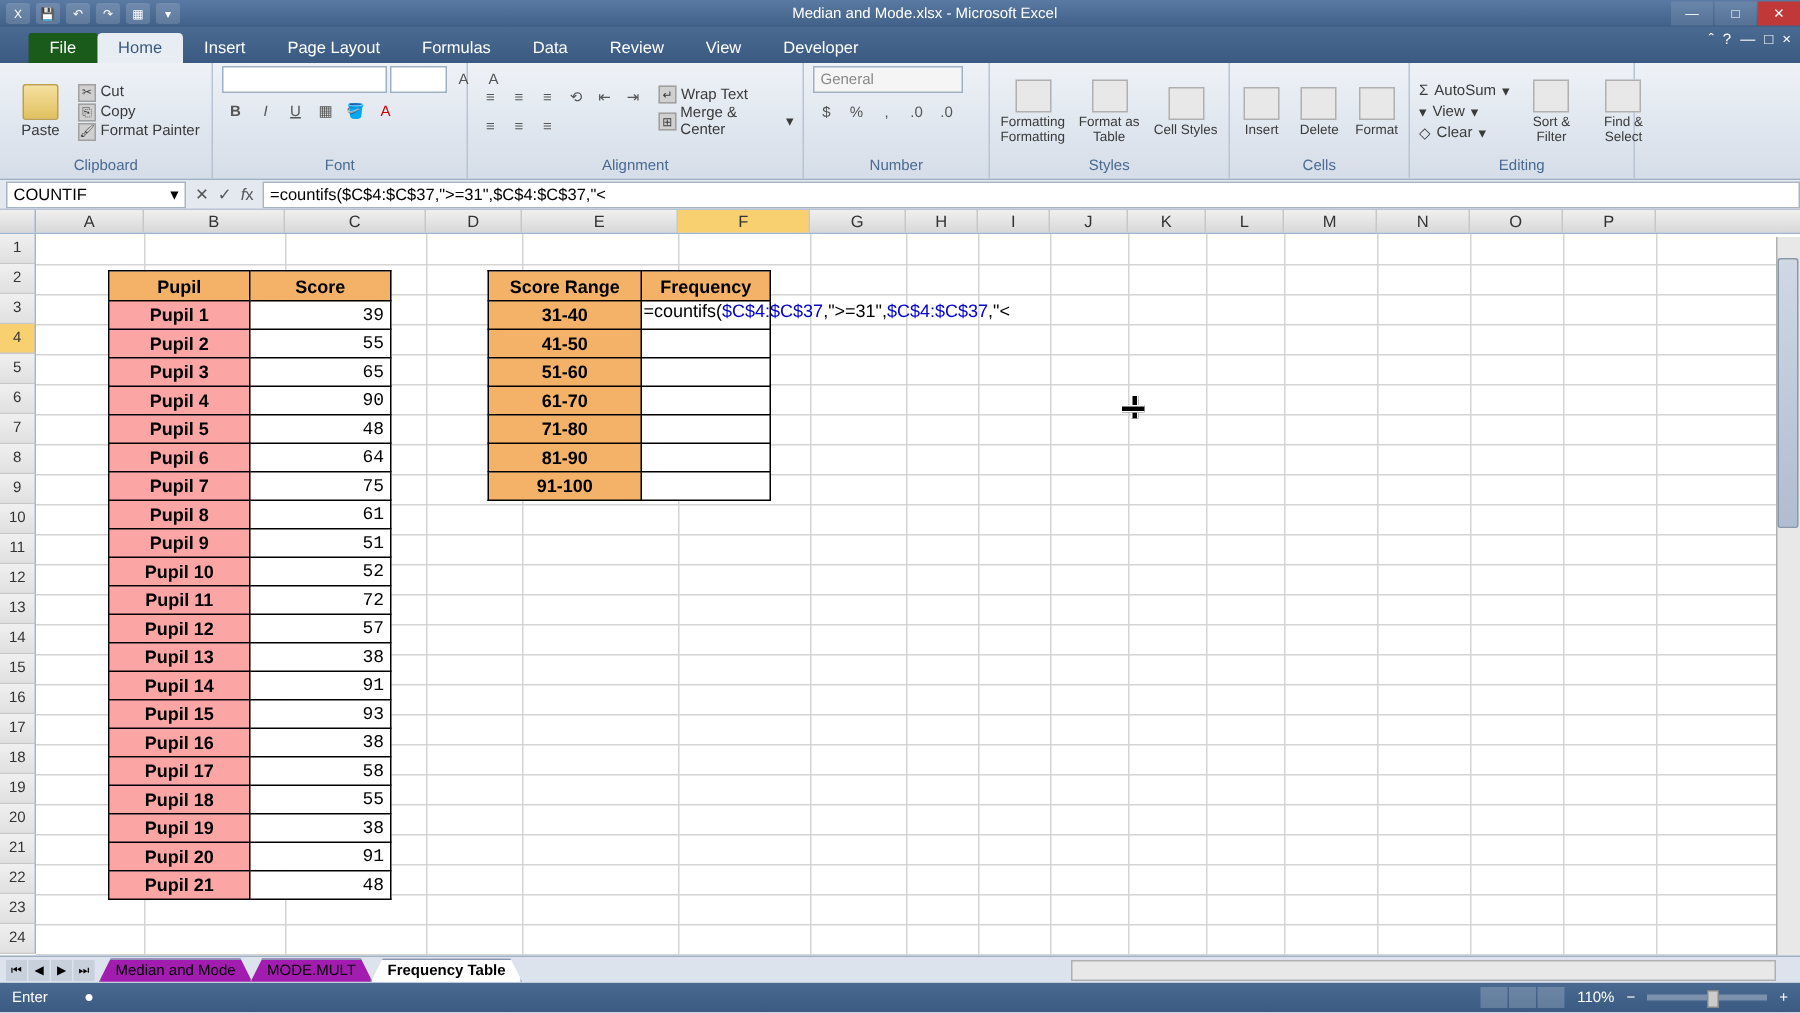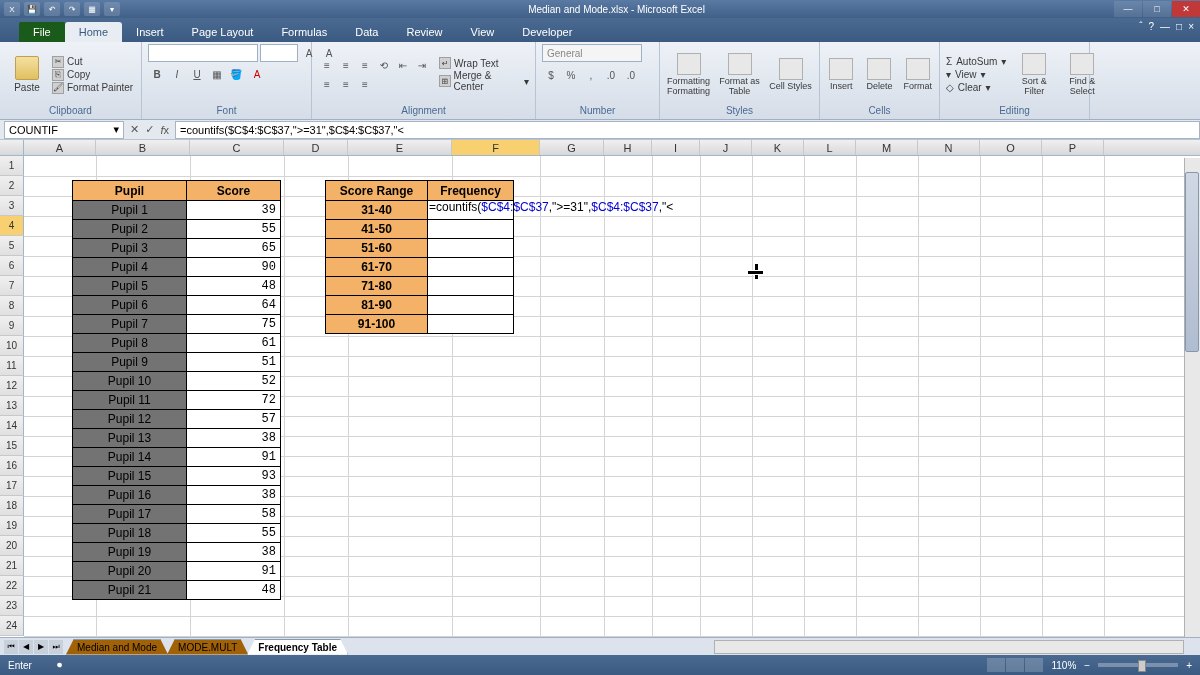--- a/index.html
+++ b/index.html
@@ -64,21 +64,21 @@
 .rowhead.active { background: #f8d070; }
 .cells { position: relative; flex: 1; }
 .gridlines-h { position: absolute; left: 0; right: 0; height: 1px; background: #d4d4d4; }
 .gridlines-v { position: absolute; top: 0; bottom: 0; width: 1px; background: #d4d4d4; }
 
 .data-table { position: absolute; }
 .data-table td, .data-table th { border: 1px solid #000; font-size: 12px; font-family: Arial; padding: 0 4px; }
 .pupil-table { left: 72px; top: 40px; border-collapse: collapse; }
 .pupil-table th { background: #f4b268; font-weight: bold; text-align: center; height: 20px; }
 .pupil-table td { height: 19px; }
-.pupil-table td:first-child { background: #737373; font-weight: normal; text-align: center; width: 114px; }
+.pupil-table td:first-child { background: #fca5a5; font-weight: bold; text-align: center; width: 94px; }
 .pupil-table td:last-child { background: #fff; text-align: right; width: 94px; font-family: Liberation Mono, monospace; }
 
 .freq-table { left: 325px; top: 40px; border-collapse: collapse; position: absolute; }
 .freq-table th { background: #f4b268; font-weight: bold; text-align: center; height: 20px; font-size: 12px; border: 1px solid #000; padding: 0 4px; }
 .freq-table td { height: 19px; border: 1px solid #000; font-size: 12px; padding: 0 4px; }
 .freq-table td:first-child { background: #f4b268; font-weight: bold; text-align: center; width: 102px; }
 .freq-table td:last-child { background: #fff; width: 86px; }
 
 .edit-cell { position: absolute; left: 429px; top: 60px; width: 330px; height: 20px; font-size: 12px; font-family: Arial; }
 .edit-cell .ref { color: #0000d0; }
@@ -86,21 +86,21 @@
 .tooltip b { font-weight: bold; }
 
 .cursor-cross { position: absolute; left: 748px; top: 124px; width: 15px; height: 15px; }
 .cursor-cross::before, .cursor-cross::after { content: ''; position: absolute; background: #000; }
 .cursor-cross::before { left: 6px; top: 0; width: 3px; height: 15px; border-left:1px solid #fff; border-right:1px solid #fff; }
 .cursor-cross::after { top: 6px; left: 0; height: 3px; width: 15px; border-top:1px solid #fff; border-bottom:1px solid #fff;}
 
 .sheet-tabs { height: 18px; background: #dce3ec; border-top: 1px solid #a0b0c4; display: flex; align-items: center; font-size: 10px; position: relative; }
 .sheet-nav { display: flex; gap: 1px; padding: 0 4px; }
 .sheet-nav .nb { width: 14px; height: 14px; background: #c8d0dc; display: flex; align-items: center; justify-content: center; font-size: 8px; }
-.sheet-tab { padding: 2px 10px; background: #a16207; border: 1px solid #8898ac; border-bottom: none; margin-left: -1px; clip-path: polygon(8px 0, calc(100% - 8px) 0, 100% 100%, 0 100%); }
+.sheet-tab { padding: 2px 10px; background: #a21caf; border: 1px solid #8898ac; border-bottom: none; margin-left: -1px; clip-path: polygon(8px 0, calc(100% - 8px) 0, 100% 100%, 0 100%); }
 .sheet-tab.active { background: #fff; font-weight: bold; }
 .hscroll { position: absolute; right: 16px; top: 2px; width: 470px; height: 14px; background: #e8e8e8; border: 1px solid #b0b0b0; }
 
 .statusbar { height: 20px; background: linear-gradient(#4a6a92,#3a5a82); color: #fff; display: flex; align-items: center; font-size: 10px; padding: 0 8px; justify-content: space-between; }
 .statusbar .right { display: flex; align-items: center; gap: 8px; }
 .view-btns { display: flex; gap: 1px; }
 .view-btn { width: 18px; height: 14px; background: rgba(255,255,255,0.2); }
 .zoom-slider { width: 80px; height: 4px; background: rgba(255,255,255,0.3); position: relative; }
 .zoom-slider::after { content:''; position:absolute; left:50%; top:-3px; width:6px; height:10px; background:#ccc; border:1px solid #888; }
 

